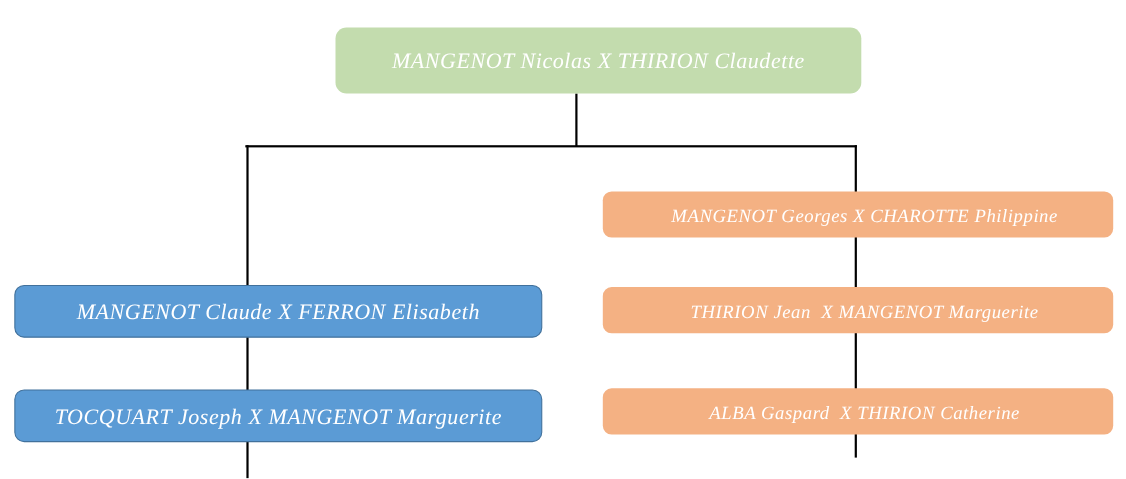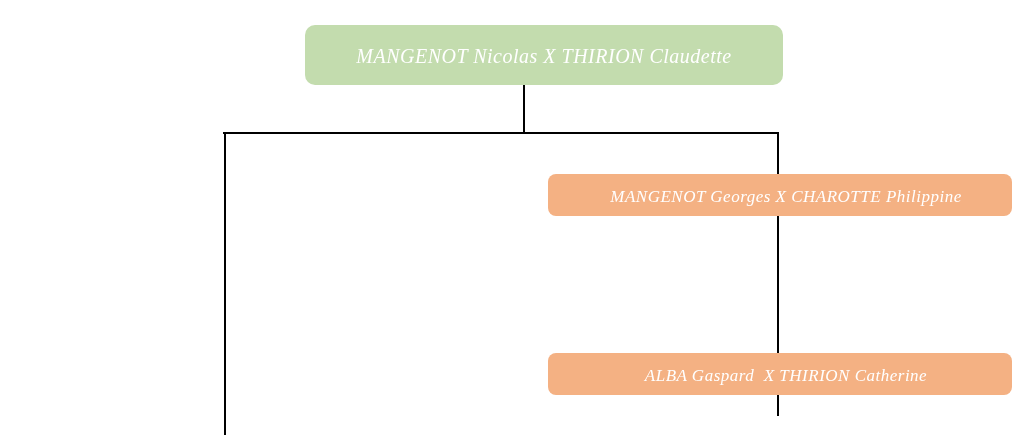--- a/index.html
+++ b/index.html
@@ -75,21 +75,30 @@
 
   <div class="connector connector-root-stem"></div>
   <div class="connector connector-branch-horizontal"></div>
   <div class="connector connector-left-branch-line"></div>
   <div class="connector connector-right-branch-line"></div>
 
   <div class="node node-root">
     <span class="label">MANGENOT Nicolas X THIRION Claudette</span>
   </div>
 
+  <div class="node node-left pos-left-1">
+    <span class="label">MANGENOT Claude X FERRON Elisabeth</span>
+  </div>
+  <div class="node node-left pos-left-2">
+    <span class="label">TOCQUART Joseph X MANGENOT Marguerite</span>
+  </div>
 
   <div class="node node-right pos-right-0">
     <span class="label">MANGENOT Georges X CHAROTTE Philippine</span>
+  </div>
+  <div class="node node-right pos-right-1">
+    <span class="label">THIRION Jean  X MANGENOT Marguerite</span>
   </div>
   <div class="node node-right pos-right-2">
     <span class="label">ALBA Gaspard  X THIRION Catherine</span>
   </div>
 
 </div>
 
 </body></html>

